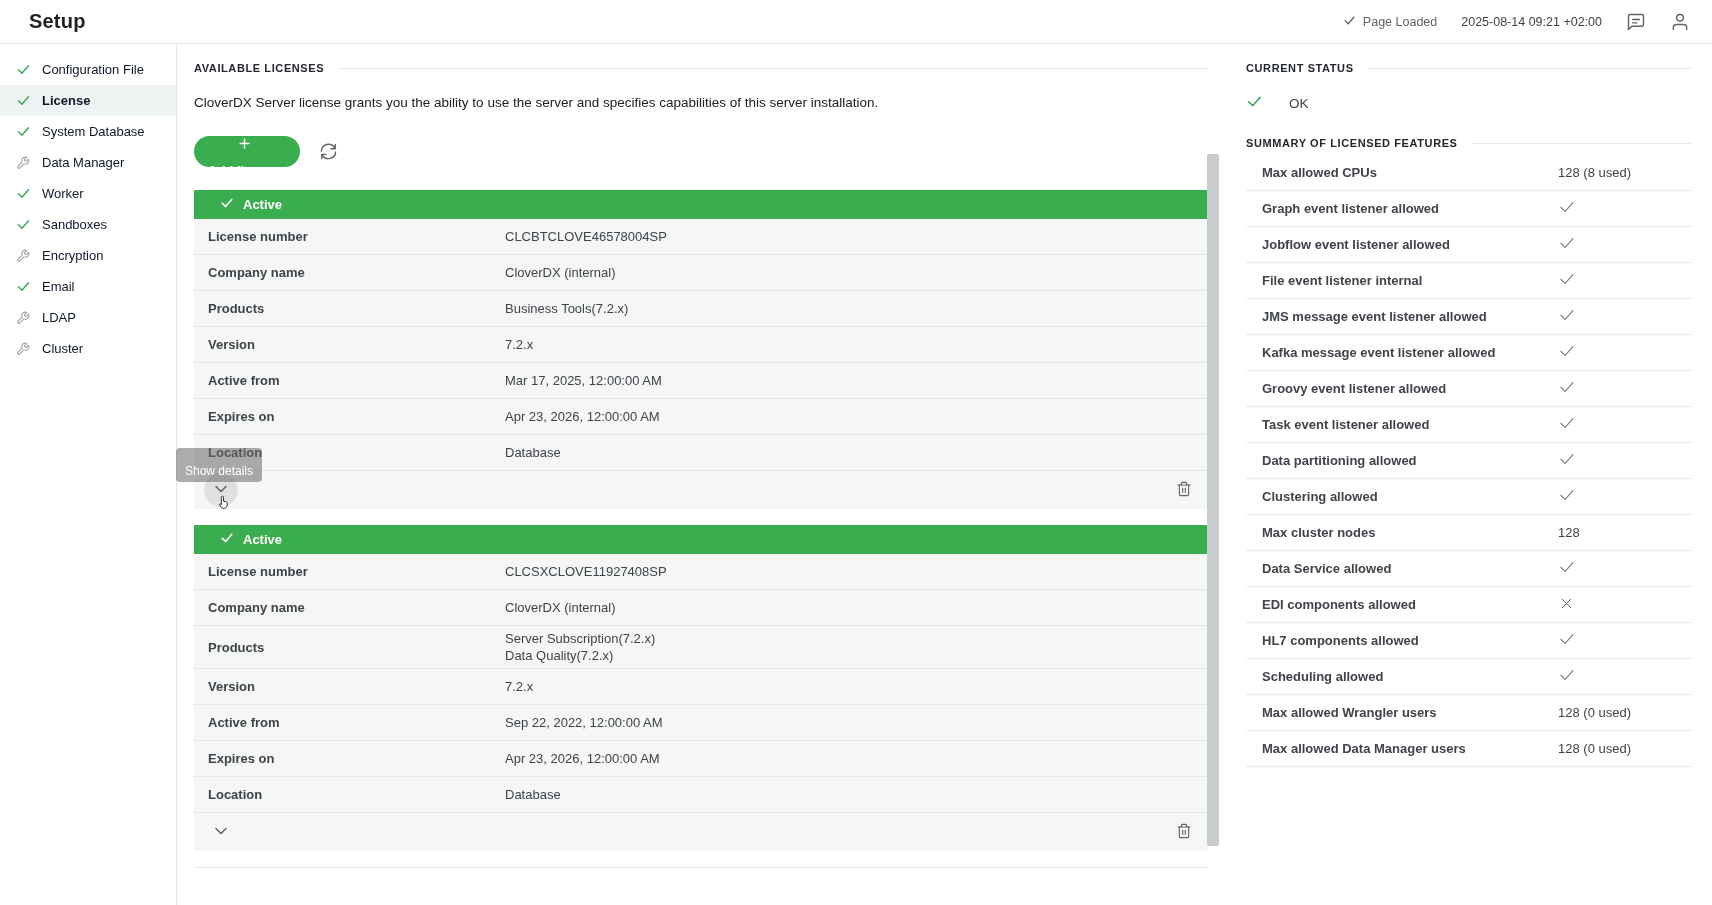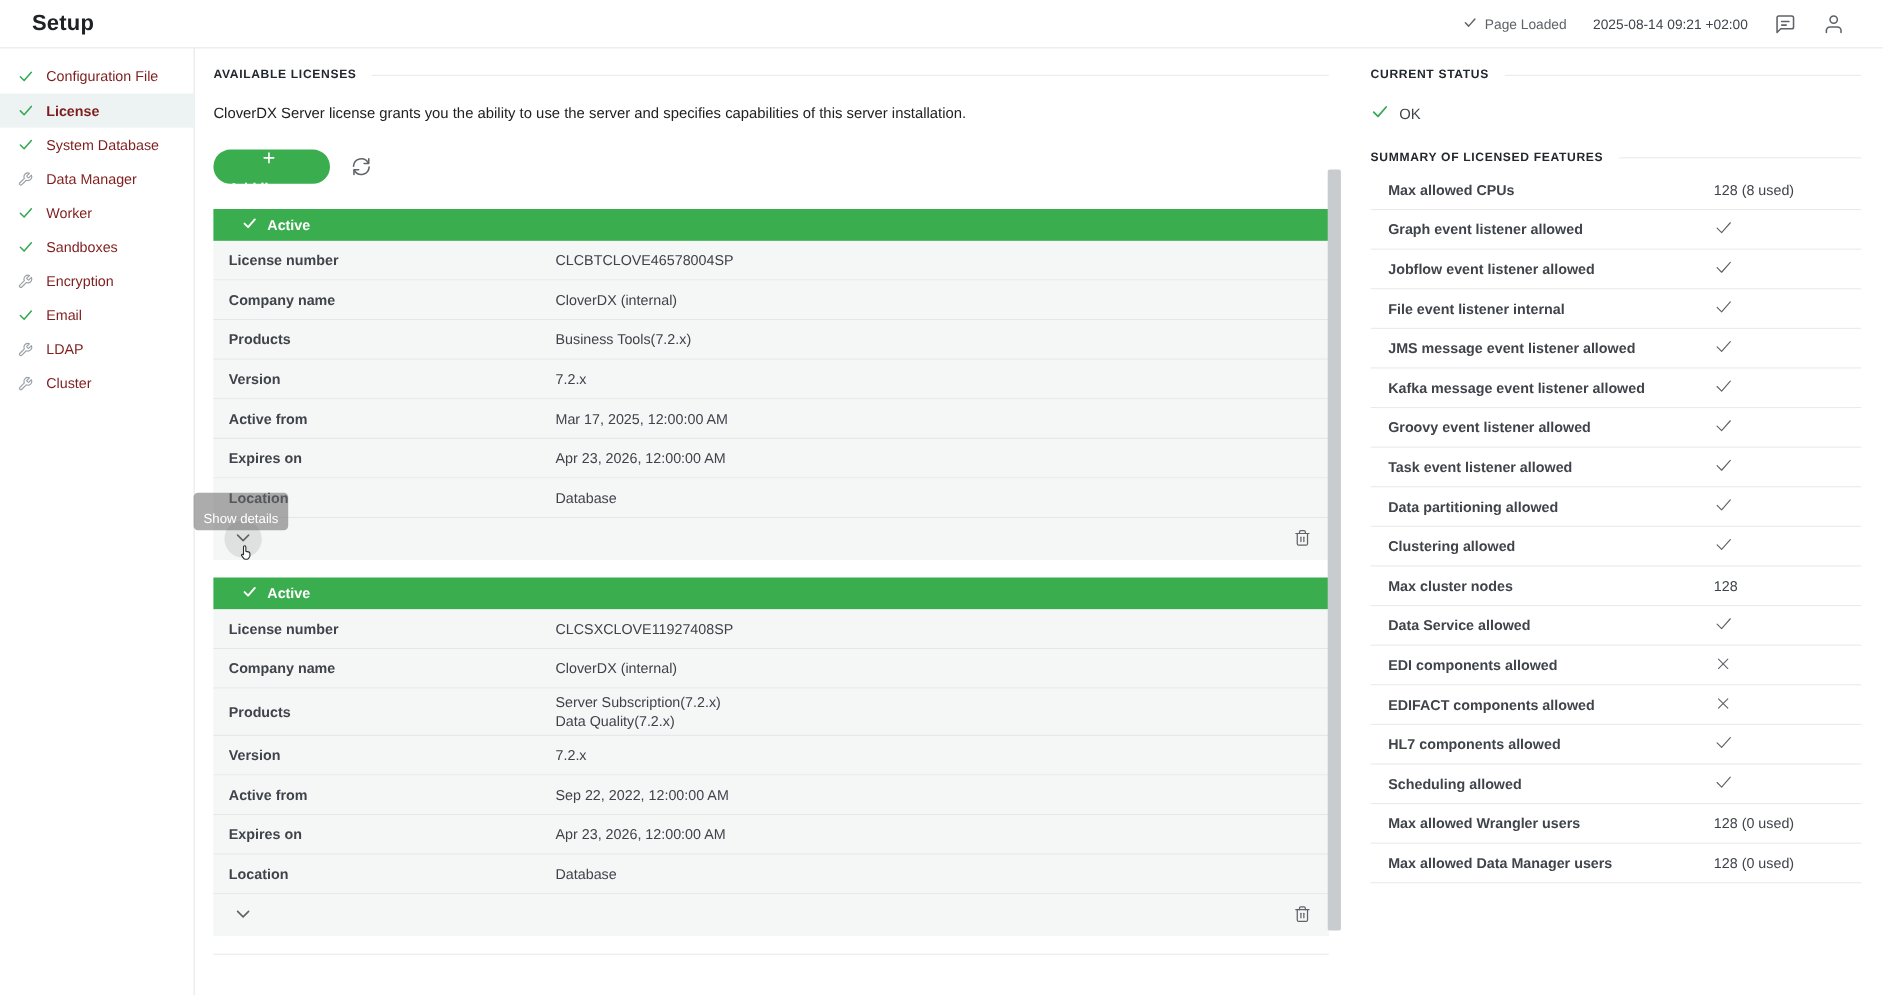--- a/index.html
+++ b/index.html
@@ -3,32 +3,32 @@
 <meta charset="utf-8">
 <style>
   * { margin:0; padding:0; box-sizing:border-box; }
   html,body { width:1712px; height:905px; overflow:hidden; background:#fff;
     font-family:"Liberation Sans","DejaVu Sans",sans-serif; color:#3f434a; }
   .app { width:1712px; height:905px; display:flex; flex-direction:column; }
 
   
   .topbar { height:44px; flex:0 0 44px; display:flex; align-items:center;
     justify-content:space-between; border-bottom:1px solid #e4e7ea; background:#fff;
-    padding:0 35px 0 29px; }
+    padding:0 22px 0 29px; }
   .topbar h1 { font-size:20px; font-weight:700; color:#202124; letter-spacing:.2px; }
   .topbar-right { display:flex; align-items:center; gap:24px; }
   .page-status { display:flex; align-items:center; gap:7px; font-size:12.5px; color:#5f6368; }
   .timestamp { font-size:12.5px; color:#3f434a; }
   .tb-icon { display:flex; align-items:center; cursor:pointer; }
 
   
   .layout { flex:1; display:flex; min-height:0; }
   .sidebar { width:177px; flex:0 0 177px; border-right:1px solid #e4e7ea; padding-top:10px; }
   .side-item { height:31px; display:flex; align-items:center; gap:11px;
-    padding-left:15px; font-size:13px; color:#7f1d1d; cursor:pointer; }
+    padding-left:15px; font-size:13px; color:#0f172a; cursor:pointer; }
   .side-item.selected { background:#edf2f3; font-weight:700; }
   .side-icon { width:16px; display:flex; justify-content:center; }
 
   
   .main-wrap { width:1043px; flex:0 0 1043px; position:relative; padding:18px 0 0 17px; }
   .section-head { display:flex; align-items:center; gap:14px; }
   .section-head .st { font-size:11px; font-weight:700; letter-spacing:.6px; color:#23272e; white-space:nowrap; }
   .section-head .rule { flex:1; height:1px; background:#e8eaed; }
   .main-inner { width:1014px; }
   .desc { margin-top:21px; font-size:13.5px; color:#202124; }
@@ -60,21 +60,21 @@
 
   .bottom-divider { width:1014px; height:1px; background:#e8eaed; margin-top:16px; }
 
   
   .v-scrollbar { position:absolute; top:0; right:0; width:13px; height:100%; }
   .v-thumb { position:absolute; top:110px; right:1px; width:12px; height:692px;
     background:#c9cccf; border-radius:2px; cursor:pointer; }
 
   
   .rightpanel { flex:1; padding:18px 20px 0 26px; min-width:0; }
-  .ok-row { margin-top:19px; display:flex; align-items:center; gap:9px;
+  .ok-row { margin-top:19px; display:flex; align-items:center; gap:26px;
     font-size:13.5px; color:#3f434a; }
   .summary-head { margin-top:24px; }
   #features { margin-top:6px; }
   .feat-row { height:36px; display:flex; align-items:center; border-bottom:1px solid #e8eaed;
     padding-left:16px; }
   .feat-row .lbl { width:296px; flex:0 0 296px; font-size:13px; font-weight:700; color:#3f434a; }
   .feat-row .val { font-size:13px; color:#3f434a; display:flex; align-items:center; }
 </style>
 </head>
 <body>
@@ -446,29 +446,20 @@
           <div class="feat-row">
             <span class="lbl">EDI components allowed</span>
             <span class="val">
               <span><svg width="17" height="17" viewBox="0 0 24 24" fill="none" stroke="#5f6368" stroke-width="1.4" stroke-linecap="round" stroke-linejoin="round">
                   <line x1="6" y1="6" x2="18" y2="18"></line>
                   <line x1="18" y1="6" x2="6" y2="18"></line>
                 </svg></span>
             </span>
           </div>
           <div class="feat-row">
-            <span class="lbl">EDIFACT components allowed</span>
-            <span class="val">
-              <span><svg width="17" height="17" viewBox="0 0 24 24" fill="none" stroke="#5f6368" stroke-width="1.4" stroke-linecap="round" stroke-linejoin="round">
-                  <line x1="6" y1="6" x2="18" y2="18"></line>
-                  <line x1="18" y1="6" x2="6" y2="18"></line>
-                </svg></span>
-            </span>
-          </div>
-          <div class="feat-row">
             <span class="lbl">HL7 components allowed</span>
             <span class="val">
               <span><svg width="18" height="18" viewBox="0 0 24 24" fill="none" stroke="#5f6368" stroke-width="1.4" stroke-linecap="round" stroke-linejoin="round">
                   <polyline points="4 12.5 9.5 18 20 6"></polyline>
                 </svg></span>
             </span>
           </div>
           <div class="feat-row">
             <span class="lbl">Scheduling allowed</span>
             <span class="val">

